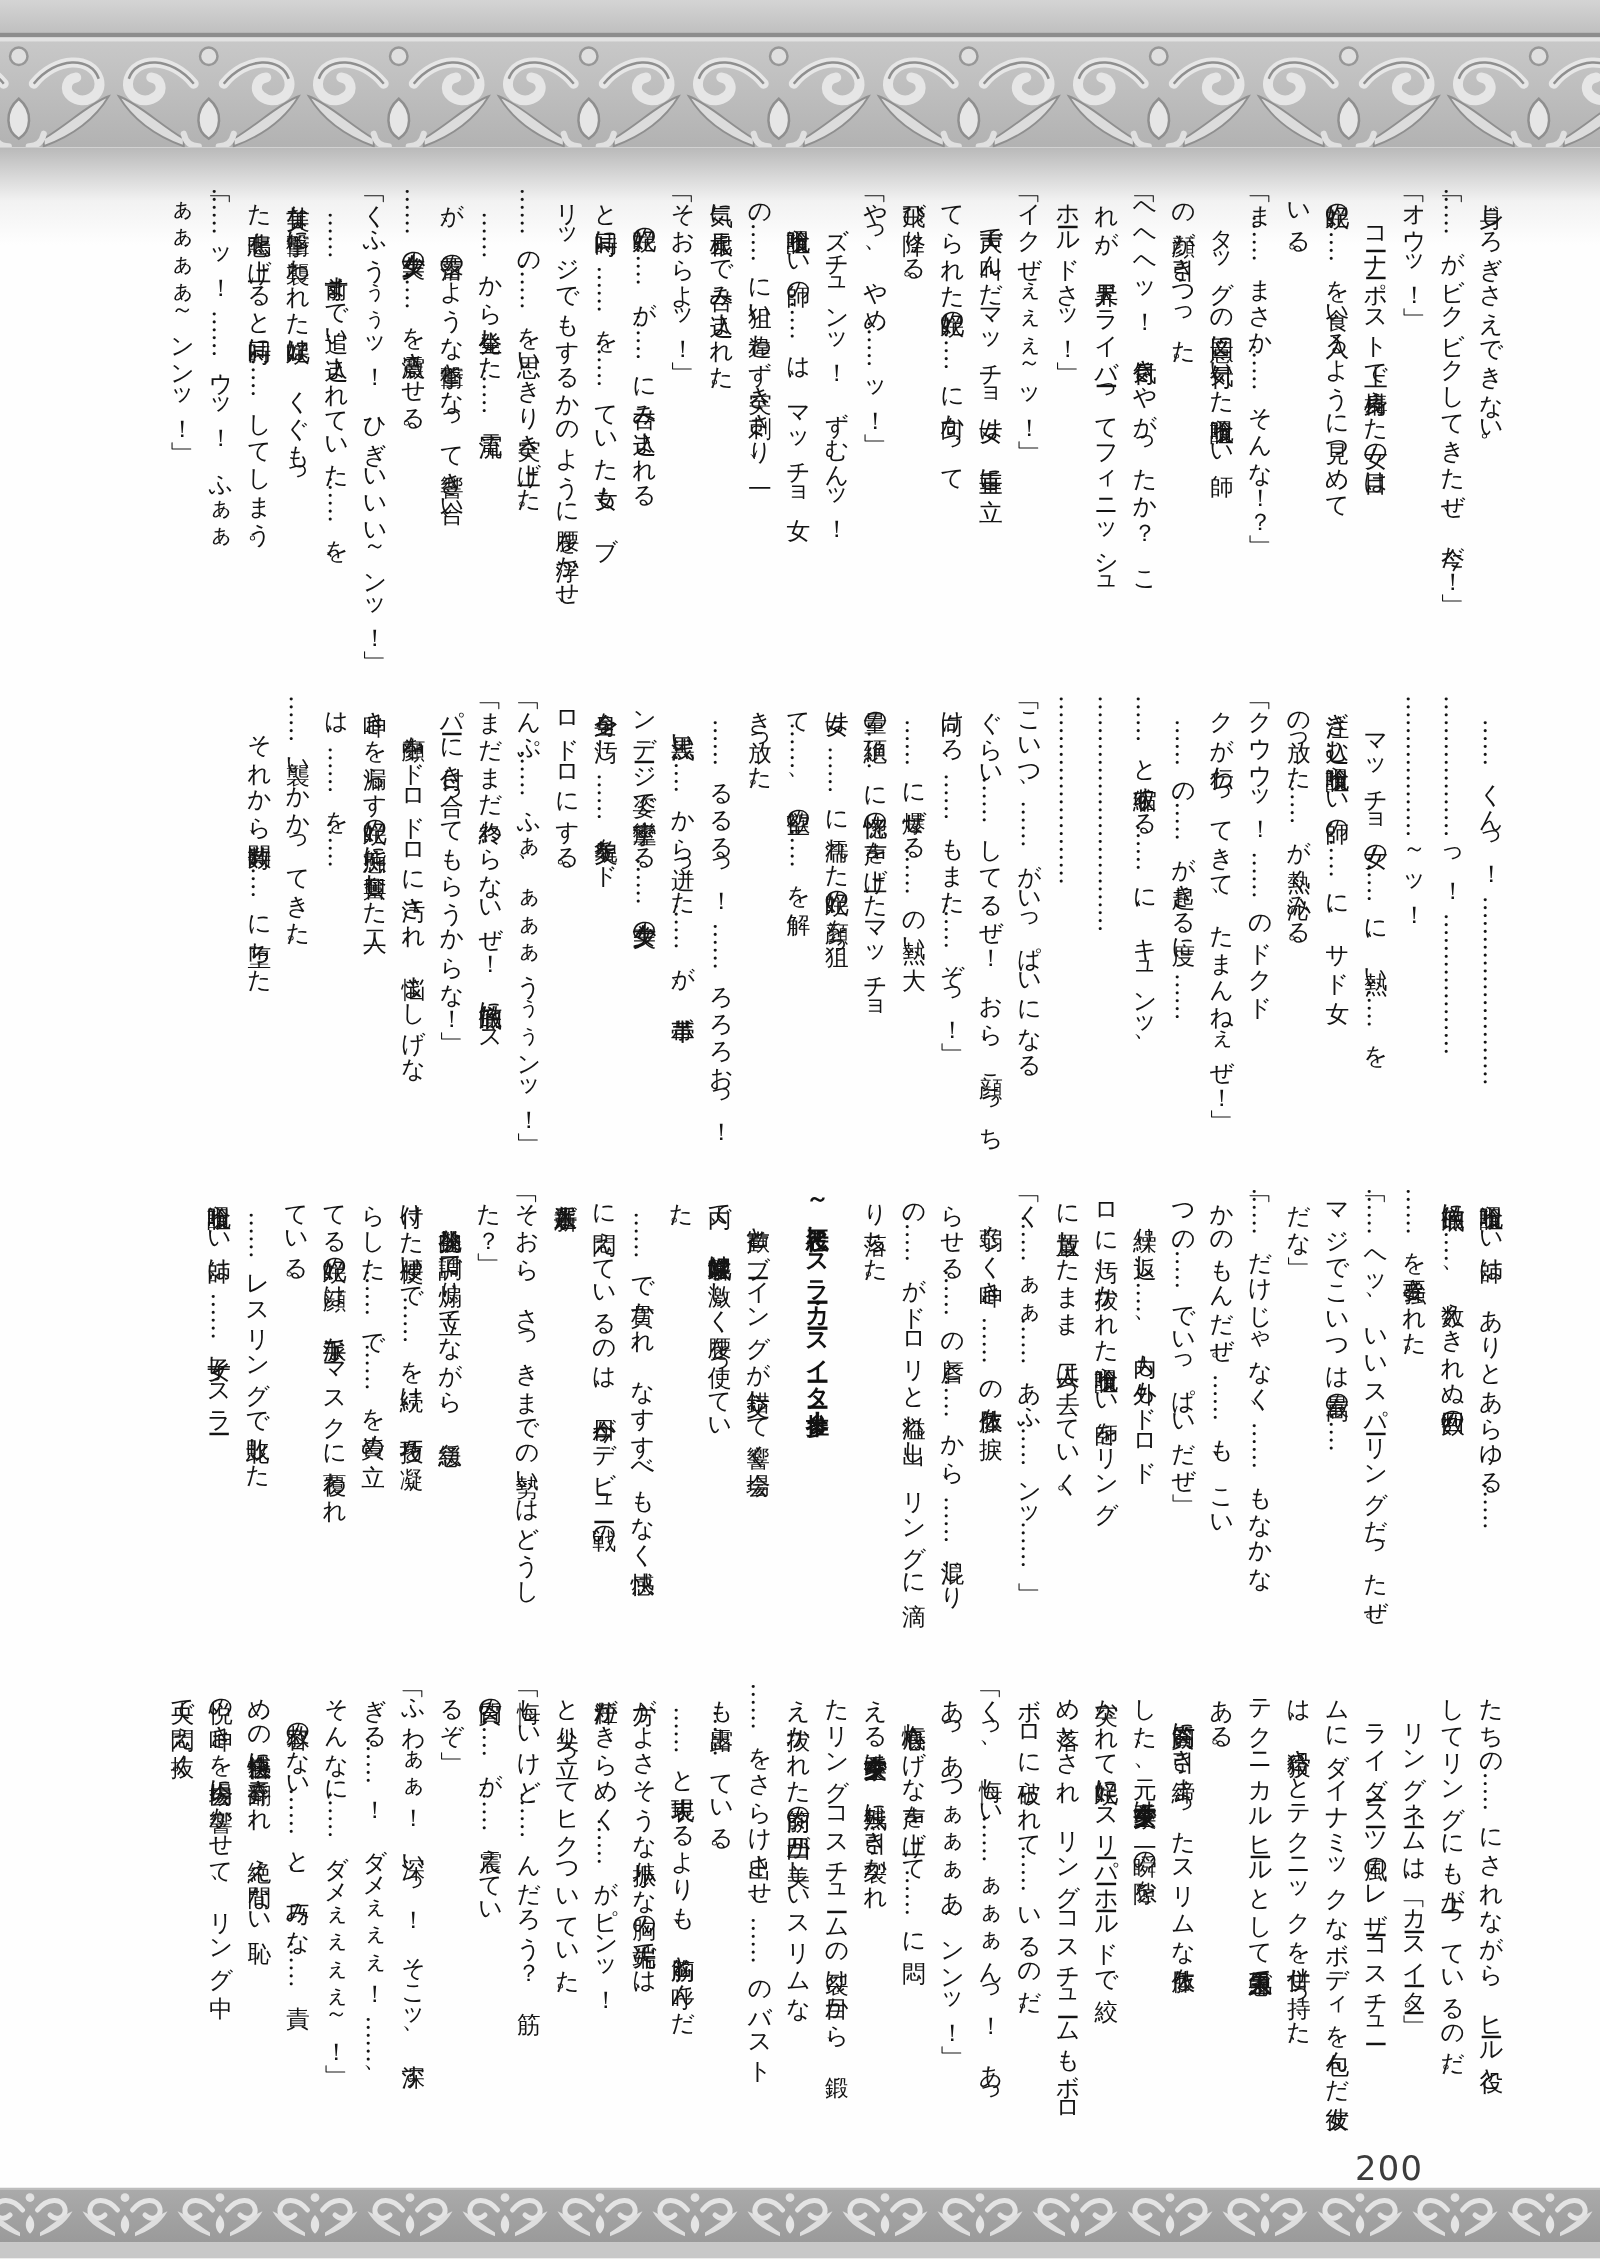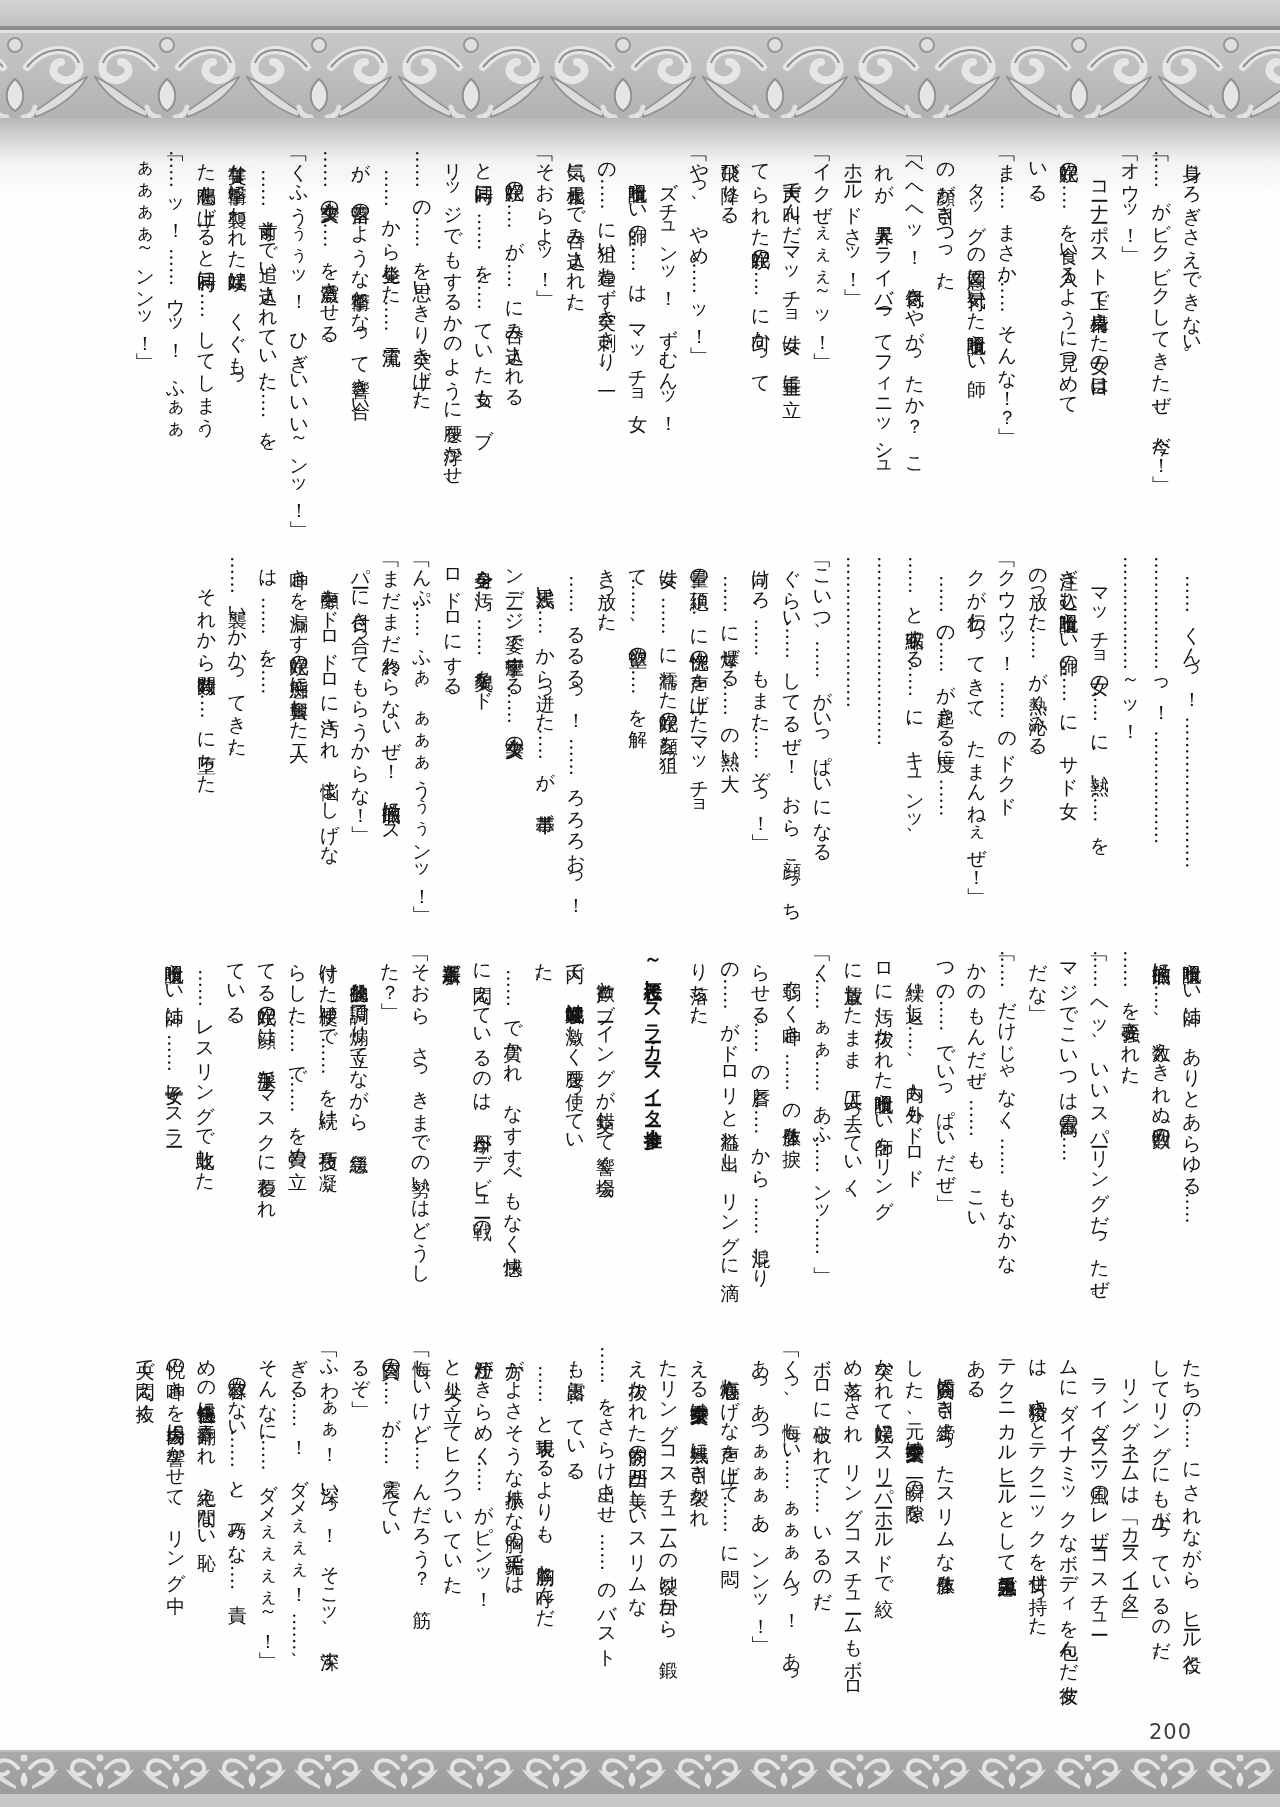--- a/index.html
+++ b/index.html
@@ -46,25 +46,25 @@
     font-weight: bold;
     font-size: 18.5px;
     line-height: 31px;
     white-space: pre;
     color: #111;
   }
 
   .page-number {
     position: absolute;
     top: 1720px;
-    left: 1128px;
+    left: 1084px;
     width: 64px;
-    text-align: right;
+    text-align: left;
     font-family: "DejaVu Sans", "Liberation Sans", sans-serif;
-    font-size: 21px;
+    font-size: 27px;
     color: #3c3c3c;
     letter-spacing: 1px;
   }
 </style>
 </head>
 <body>
 
 <div class="page">
 
   <div class="frieze-top">

